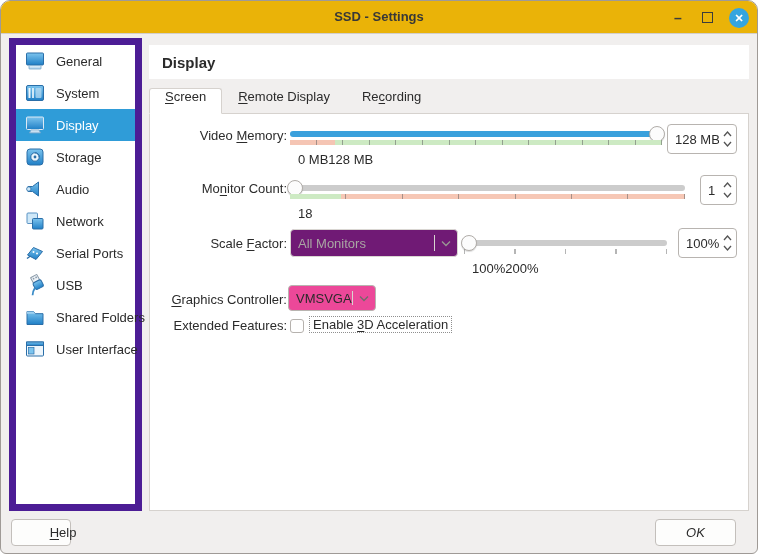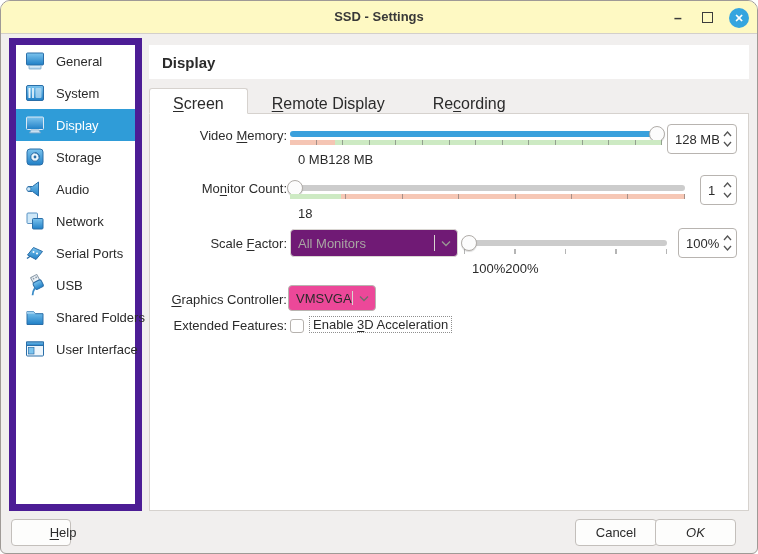--- a/index.html
+++ b/index.html
@@ -3,40 +3,40 @@
 <meta charset="utf-8">
 <style>
   html,body{margin:0;padding:0;background:#ffffff;font-family:"Liberation Sans","DejaVu Sans",sans-serif;}
   *{box-sizing:border-box;}
   .window{
     position:relative;width:758px;height:554px;background:#f1efee;
     border:1px solid #9f9a96;border-radius:10px 10px 6px 6px;overflow:hidden;
     color:#2b2b2b;font-size:13px;
   }
   
-  .titlebar{position:absolute;left:0;top:0;width:100%;height:33px;background:#fef9c3;border-bottom:1px solid #d3cfcb;}
+  .titlebar{position:absolute;left:0;top:0;width:100%;height:33px;background:#eab308;border-bottom:1px solid #d3cfcb;}
   .titlebar .title{position:absolute;left:0;right:0;top:8px;text-align:center;font-weight:bold;font-size:13px;color:#383838;}
   .win-controls{position:absolute;right:8px;top:0;height:33px;display:flex;align-items:center;gap:12px;}
   .btn-min{width:18px;height:18px;border:none;background:transparent;font-size:14px;font-weight:bold;color:#3c3c3c;line-height:10px;cursor:default;padding:0;}
   .btn-max{width:18px;height:18px;border:none;background:transparent;position:relative;padding:0;}
   .btn-max .sq{position:absolute;left:3px;top:3px;width:11px;height:11px;border:1.2px solid #3c3c3c;background:transparent;}
   .btn-close{width:20px;height:20px;border:none;border-radius:50%;background:#35a5df;color:#ffffff;font-size:11px;font-weight:bold;line-height:20px;text-align:center;padding:0;}
   
   .sidebar{position:absolute;left:8px;top:37px;width:133px;height:473px;background:#ffffff;border:7px solid #4c1d95;}
   .side-item{display:flex;align-items:center;height:32px;padding-left:8px;cursor:default;}
   .side-item .icon{width:22px;height:22px;flex:0 0 22px;display:flex;align-items:center;justify-content:center;}
   .side-item .lbl{margin-left:10px;font-size:13px;color:#2b2b2b;white-space:nowrap;}
   .side-item.selected{background:#2f9cd8;}
   .side-item.selected .lbl{color:#ffffff;}
   
   .main-header{position:absolute;left:148px;top:44px;width:600px;height:34px;background:#ffffff;display:flex;align-items:center;padding-left:13px;}
   .main-header .h-title{font-size:15px;font-weight:bold;color:#2b2b2b;}
   
   .tabs{position:absolute;left:148px;top:87px;height:26px;display:flex;z-index:2;}
-  .tab{padding:0 23px;display:flex;align-items:flex-end;font-size:16px;color:#2b2b2b;background:transparent;border:1px solid transparent;cursor:default;}
+  .tab{padding:0 15px;display:flex;align-items:flex-start;font-size:13px;color:#2b2b2b;background:transparent;border:1px solid transparent;cursor:default;}
   .tab.active{background:#ffffff;border:1px solid #d6d2ce;border-bottom:1px solid #ffffff;border-radius:3px 3px 0 0;}
   
   .pane{position:absolute;left:148px;top:112px;width:600px;height:398px;background:#ffffff;border:1px solid #d6d2ce;z-index:1;}
   .form-label{position:absolute;width:130px;text-align:right;font-size:13px;color:#2b2b2b;white-space:nowrap;}
   .mn{text-decoration:underline;text-underline-offset:2px;}
   
   .slider{position:absolute;}
   .track{position:absolute;left:0;top:0;height:6px;width:100%;border-radius:3px;background:#cccccc;}
   .track.filled{background:#3aa0dc;}
   .handle{position:absolute;top:-5px;width:16px;height:16px;border-radius:50%;background:#fcfcfc;border:1px solid #b1ada9;box-shadow:0 1px 1px rgba(0,0,0,.15);}
@@ -332,20 +332,17 @@
     <div class="checkbox" style="left:140px;top:205px;"></div>
     <div class="cb-label" style="left:159px;top:202px;">
       <span>Enable </span><span class="mn">3</span><span>D Acceleration</span>
     </div>
 
   </div>
 
   <button class="pushbtn" style="left:10px;top:518px;width:60px;padding-left:44px;">
     <span><span></span><span class="mn">H</span><span>elp</span></span>
   </button>
-  <button class="pushbtn" style="left:574px;top:518px;width:82px;">
-    <span>Cancel</span>
-  </button>
   <button class="pushbtn" style="left:654px;top:518px;width:81px;font-style:italic;">
     <span>OK</span>
   </button>
 
 </div>
 
 </body></html>

